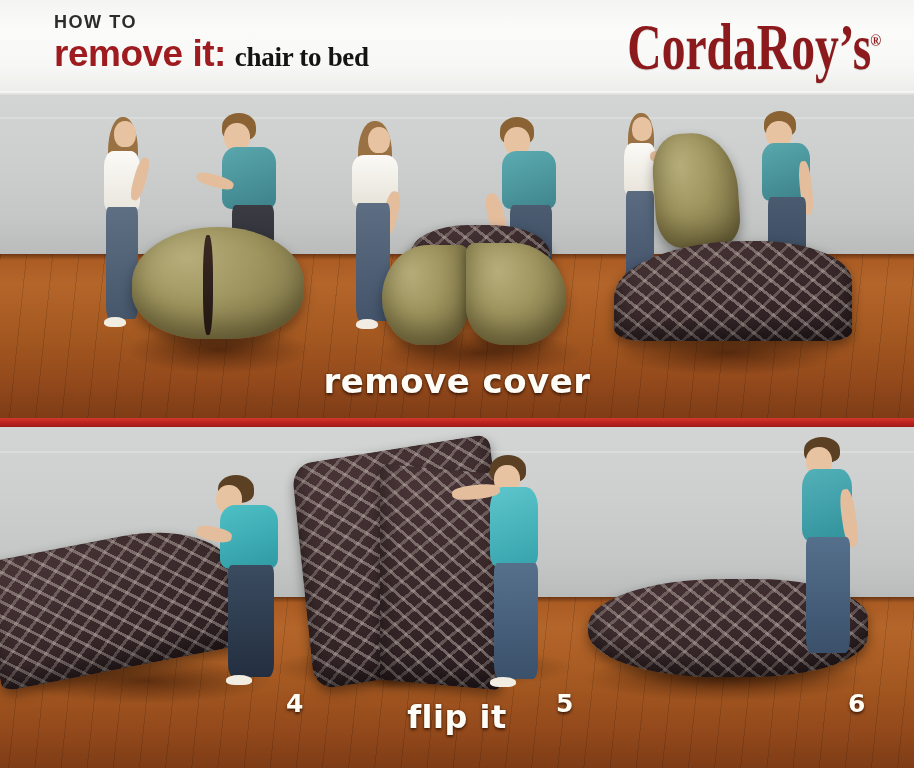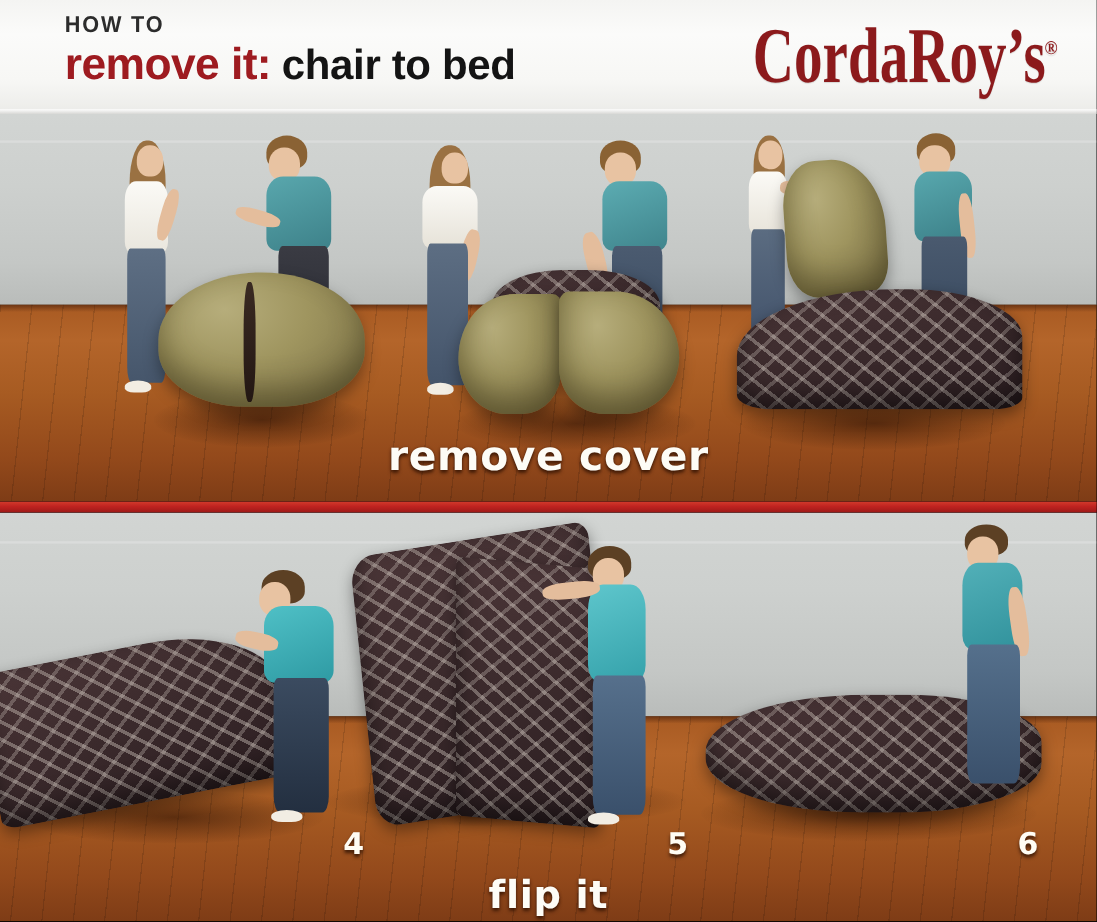--- a/index.html
+++ b/index.html
@@ -27,22 +27,22 @@
     transform:scaleX(.95); transform-origin:left center;
   }
   .line2 { display:flex; align-items:baseline; margin-top:4px; }
   .convert {
     font-family:"Liberation Sans", sans-serif;
     font-weight:bold; font-size:37px; letter-spacing:-0.5px;
     color:#9e1b20; line-height:1;
     text-shadow:0 1px 0 rgba(255,255,255,.35);
   }
   .chair {
-    font-family:Liberation Sans, sans-serif;
-    font-weight:bold; font-size:35px; letter-spacing:-0.3px;
+    font-family:Liberation Serif, serif;
+    font-weight:bold; font-size:27px; letter-spacing:-0.3px;
     color:#141414; line-height:1; margin-left:9px;
   }
   .logo {
     position:absolute; right:34px; top:14px;
     font-family:"Liberation Serif", serif;
     font-weight:bold; font-style:normal;
     font-size:61px; line-height:1;
     color:#8c1a1c;
     transform:scaleX(.78) scaleY(1.08);
     transform-origin:right top;
@@ -296,16 +296,16 @@
       <div class="fig">
         <div class="hair" style="left:804px;top:10px;width:36px;height:26px;background:#5c4024;"></div>
         <div class="head" style="left:806px;top:20px;width:26px;height:28px;"></div>
         <div class="torso" style="left:802px;top:42px;width:50px;height:72px;background:linear-gradient(160deg,#52b0b8,#31929c);"></div>
         <div class="arm" style="left:842px;top:62px;width:14px;height:58px;transform:rotate(-8deg);"></div>
         <div class="legs" style="left:806px;top:110px;width:44px;height:116px;background:linear-gradient(180deg,#55708c,#3a506b);"></div>
       </div>
     </div>
     <div class="stepnum" style="left:848px;top:262px;">6</div>
 
-    <div class="caption cap-flip" style="top:300px;">flip it</div>
+    <div class="caption cap-flip" style="top:271px;">flip it</div>
   </div>
 
 </div>
 
 </body></html>

